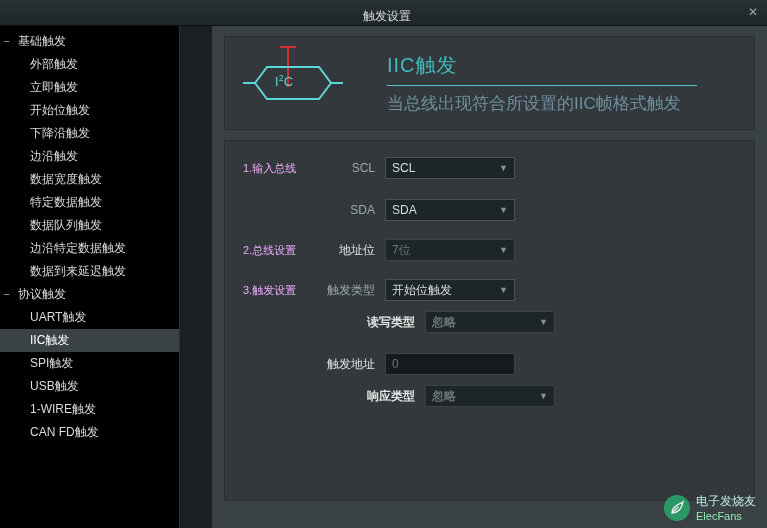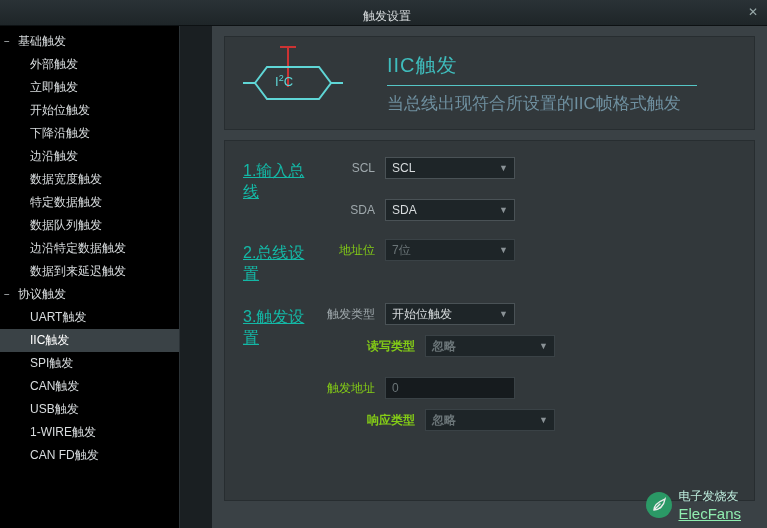--- a/index.html
+++ b/index.html
@@ -50,49 +50,49 @@
   .header-text { margin-left:24px; }
   .header-title { color:#3fbcbc; font-size:20px; letter-spacing:1px; }
   .header-rule { border:0; border-top:1px solid #55c6c6; margin:6px 0 6px 0; width:310px; }
   .header-desc { color:#6f90a0; font-size:17px; }
 
   .form-card {
     background:#32383b; border:1px solid #272d30; margin-top:10px; flex:1;
     padding:16px 18px 10px 18px; position:relative;
   }
   .section { display:flex; align-items:flex-start; margin-bottom:18px; }
-  .section-label { width:72px; color:#14b8a6; font-size:16px; flex-shrink:0; padding-top:4px;text-decoration:underline; }
+  .section-label { width:72px; color:#f0abfc; font-size:11px; flex-shrink:0; padding-top:4px; }
   .fields { flex:1; display:flex; flex-direction:column; gap:20px; }
   .row { display:flex; align-items:center; gap:10px; flex-wrap:wrap; }
   .field-label { width:60px; text-align:right; color:#9fa8ac; font-size:12px; }
-  .field-label.dim { color:#84cc16; }
+  .field-label.dim { color:#e5e5e5; }
   .select {
     width:130px; height:22px; background:#1e2528; border:1px solid #4a5256;
     color:#d8dcde; font-size:12px; display:flex; align-items:center; justify-content:space-between;
     padding:0 6px; cursor:pointer;
   }
   .select.dim { color:#6b7578; border-color:#3a4246; }
   .select .caret { font-size:9px; color:#8a9296; }
   .input {
     width:130px; height:22px; background:#161b1e; border:1px solid #3a4246;
     color:#6b7578; font-size:12px; padding:0 6px; display:flex; align-items:center;
   }
   .row .col2 { margin-left:40px; display:flex; align-items:center; gap:10px;font-weight:bold; }
   .col2 .field-label { width:60px; }
 
   .watermark {
-    position:absolute; right:26px; bottom:6px; display:flex; align-items:center; gap:6px;
+    position:absolute; right:11px; bottom:6px; display:flex; align-items:center; gap:6px;
     color:#cfe; font-size:12px; opacity:.9;
   }
   .watermark .logo {
     width:26px; height:26px; border-radius:50%; background:#2aa36a;
     display:flex; align-items:center; justify-content:center;
   }
   .watermark .logo svg { display:block; }
-  .watermark .sub { font-size:15px; color:#9fb; display:block;text-decoration:underline; }
+  .watermark .sub { font-size:11px; color:#9fb; display:block; }
 </style>
 </head>
 <body>
 
 <div class="titlebar">
   <span>触发设置</span>
   <span class="close">✕</span>
 </div>
 
 <div class="main">
@@ -115,21 +115,20 @@
         <div class="tree-item">数据到来延迟触发</div>
       </div>
       <div class="tree-group">
         <div class="tree-group-header">
           <span class="tree-toggle">−</span>
           <span>协议触发</span>
         </div>
         <div class="tree-item">UART触发</div>
         <div class="tree-item selected">IIC触发</div>
         <div class="tree-item">SPI触发</div>
-        <div class="tree-item">CAN触发</div>
         <div class="tree-item">USB触发</div>
         <div class="tree-item">1-WIRE触发</div>
         <div class="tree-item">CAN FD触发</div>
       </div>
     </div>
 
   <div class="content">
 
     <div class="header-card">
       <div class="i2c-diagram">

